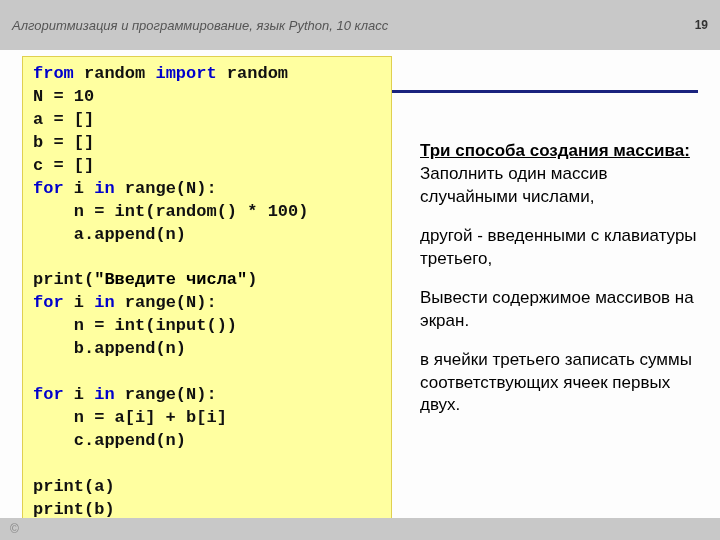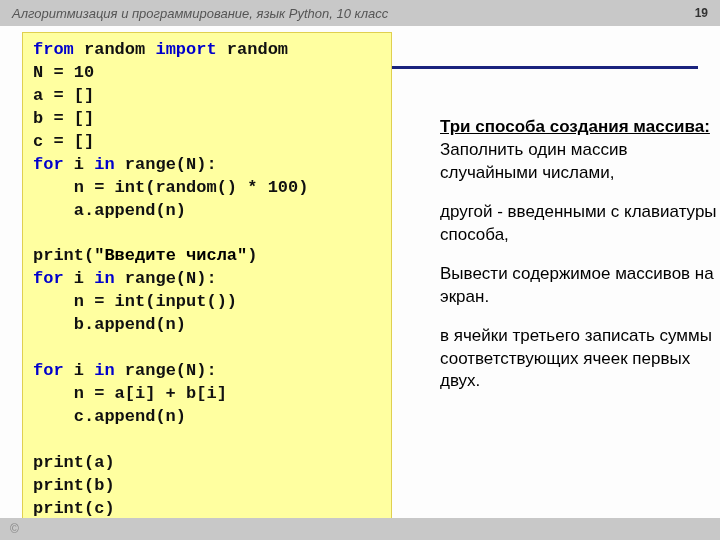--- a/index.html
+++ b/index.html
@@ -7,25 +7,25 @@
     padding: 0;
     width: 720px;
     height: 540px;
     font-family: Arial, sans-serif;
     background: #fdfdfd;
     overflow: hidden;
     position: relative;
   }
   .header {
     background: #c8c8c8;
-    height: 26px;
+    height: 36px;
     display: flex;
     justify-content: space-between;
     align-items: center;
-    padding: 0 12px;
+    padding: 7px 12px;
     font-style: italic;
     font-size: 13px;
     color: #555;
   }
   .page-number {
     font-weight: bold;
     font-style: normal;
     color: #333;
     font-size: 12px;
   }
@@ -54,21 +54,21 @@
     font-size: 17px;
     line-height: 1.35;
     white-space: pre;
     color: #111;
     box-sizing: border-box;
   }
   .kw { color: #0000cc; }
   .str { color: #000; }
   .text-block {
     position: absolute;
-    left: 440px;
+    left: 420px;
     top: 90px;
     width: 280px;
     font-size: 17px;
     line-height: 1.35;
     color: #000;
   }
   .text-heading {
     font-weight: bold;
     text-decoration: underline;
   }
@@ -117,21 +117,21 @@
 <span>print(a)</span>
 <span>print(b)</span>
 <span>print(c)</span>
 </div>
 
   <div class="text-block">
     <div class="text-para">
       <span class="text-heading">Три способа создания массива:</span>
       <span>Заполнить один массив случайными числами,</span>
     </div>
-    <div class="text-para">другой - введенными с клавиатуры способа,</div>
+    <div class="text-para">другой - введенными с клавиатуры третьего,</div>
     <div class="text-para">Вывести содержимое массивов на экран.</div>
     <div class="text-para">в ячейки третьего записать суммы соответствующих ячеек первых двух.</div>
   </div>
 </div>
 
 <div class="footer">
   <span>©</span>
 </div>
 
 </body></html>

